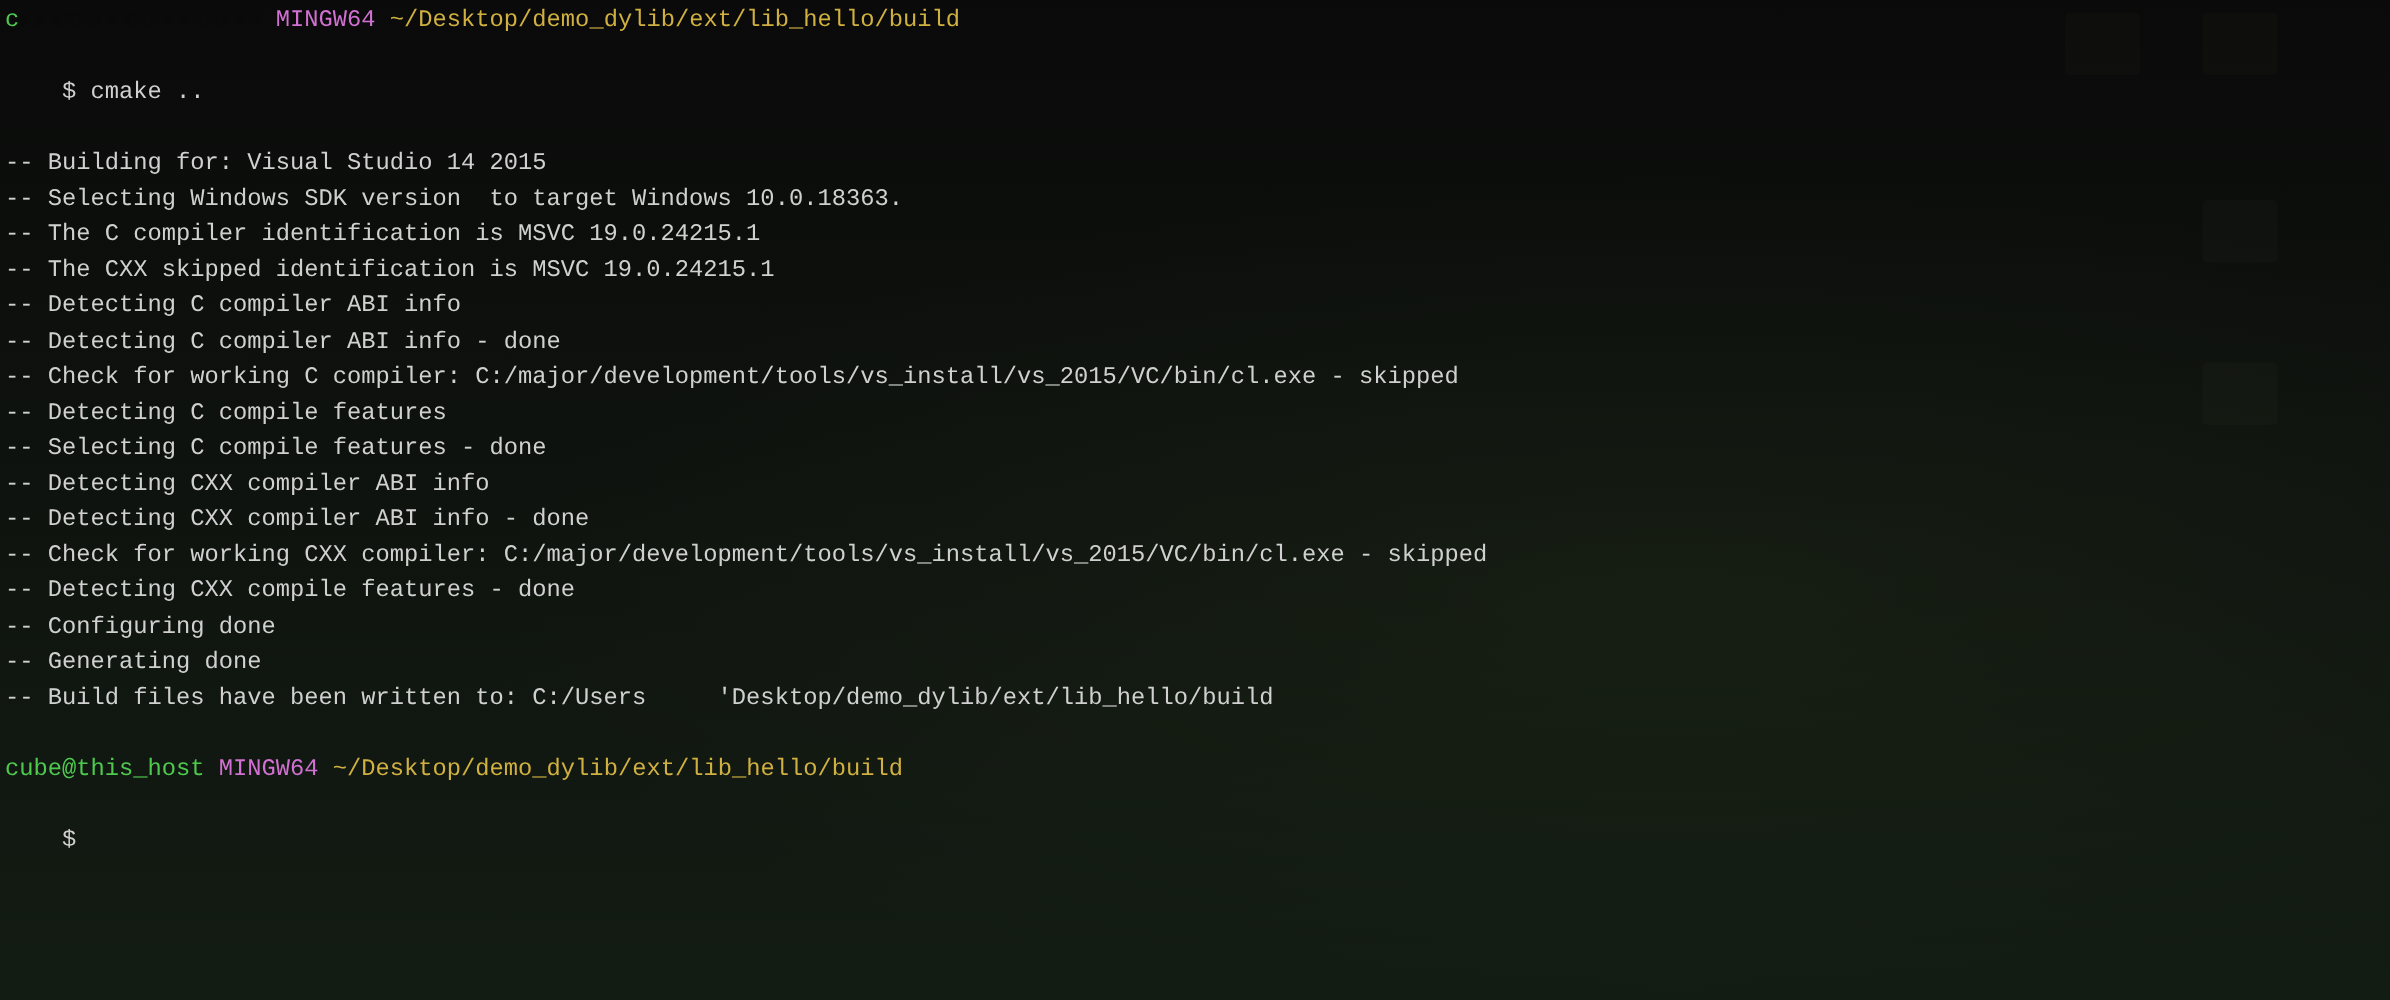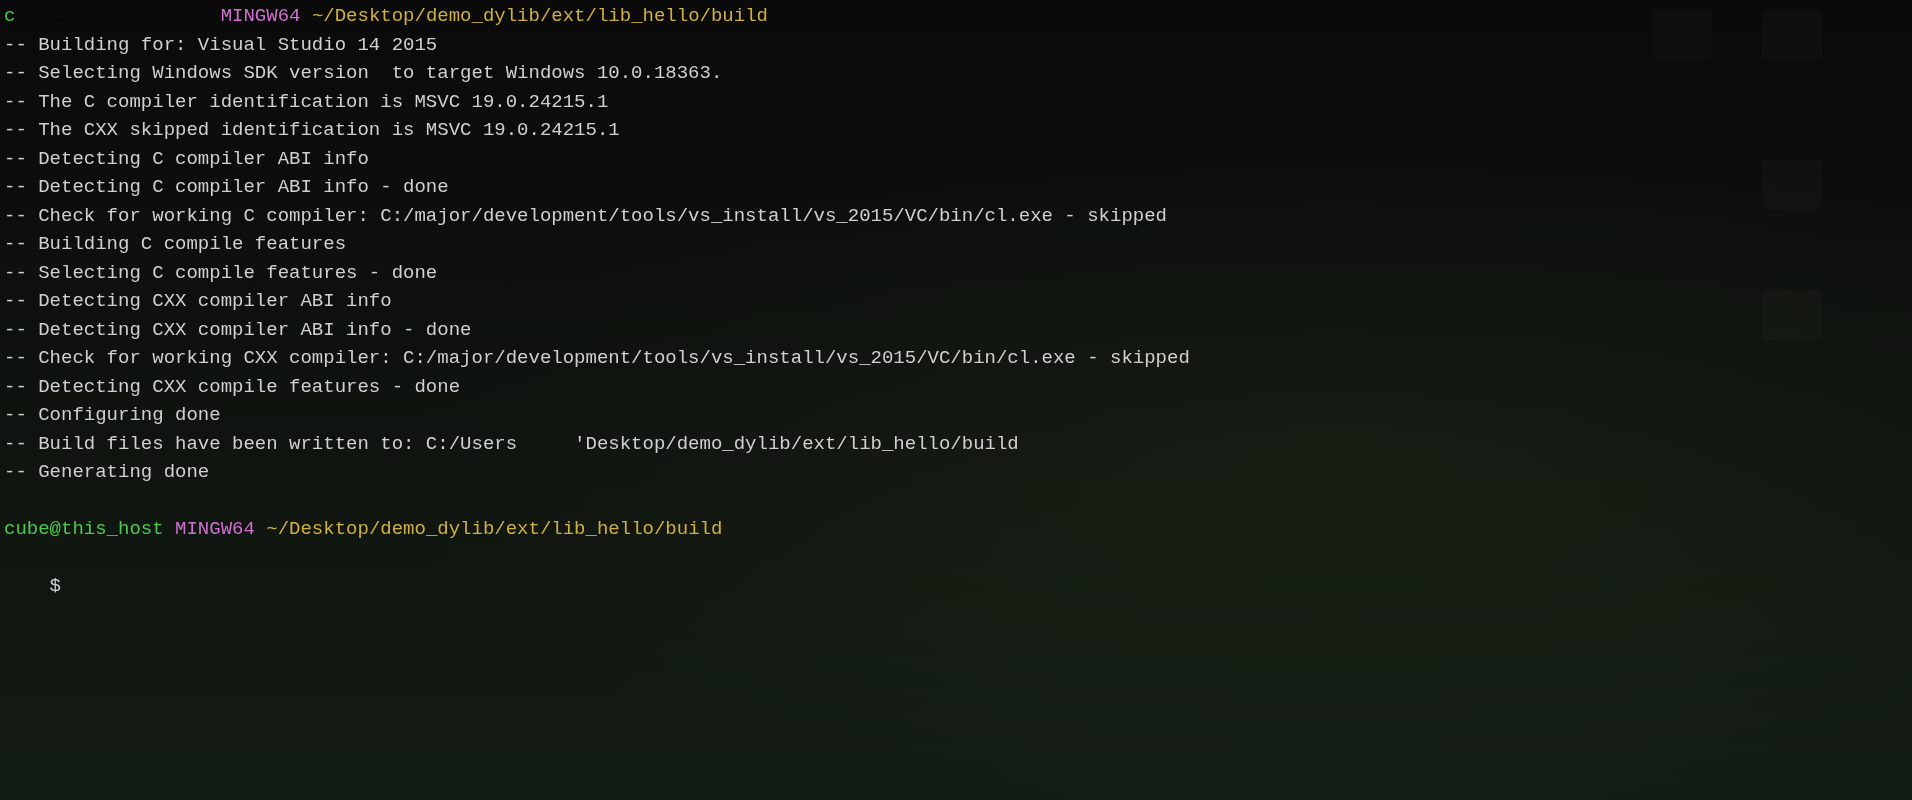--- a/index.html
+++ b/index.html
@@ -80,37 +80,40 @@
 
 <div class="terminal">
 
   <div class="prompt-line">
     <span class="user-host">c</span>
     <span style="color:#0a0a0a;">xxxxxxxxxxxxxxxxx</span>
     <span class="mingw"> MINGW64 </span>
     <span class="path">~/Desktop/demo_dylib/ext/lib_hello/build</span>
   </div>
 
+  <div class="output-line">
+    <span class="prompt-symbol">$ </span><span>cmake ..</span>
+  </div>
 
   <div class="output-line">-- Building for: Visual Studio 14 2015</div>
   <div class="output-line">-- Selecting Windows SDK version  to target Windows 10.0.18363.</div>
   <div class="output-line">-- The C compiler identification is MSVC 19.0.24215.1</div>
   <div class="output-line">-- The CXX skipped identification is MSVC 19.0.24215.1</div>
   <div class="output-line">-- Detecting C compiler ABI info</div>
   <div class="output-line">-- Detecting C compiler ABI info - done</div>
   <div class="output-line">-- Check for working C compiler: C:/major/development/tools/vs_install/vs_2015/VC/bin/cl.exe - skipped</div>
-  <div class="output-line">-- Building C compile features</div>
+  <div class="output-line">-- Detecting C compile features</div>
   <div class="output-line">-- Selecting C compile features - done</div>
   <div class="output-line">-- Detecting CXX compiler ABI info</div>
   <div class="output-line">-- Detecting CXX compiler ABI info - done</div>
   <div class="output-line">-- Check for working CXX compiler: C:/major/development/tools/vs_install/vs_2015/VC/bin/cl.exe - skipped</div>
   <div class="output-line">-- Detecting CXX compile features - done</div>
   <div class="output-line">-- Configuring done</div>
+  <div class="output-line">-- Generating done</div>
   <div class="output-line">-- Build files have been written to: C:/Users     'Desktop/demo_dylib/ext/lib_hello/build</div>
-  <div class="output-line">-- Generating done</div>
 
   <div class="spacer"></div>
 
   <div class="prompt-line">
     <span class="user-host">cube@this_host</span>
     <span class="mingw"> MINGW64 </span>
     <span class="path">~/Desktop/demo_dylib/ext/lib_hello/build</span>
   </div>
 
   <div class="output-line">

